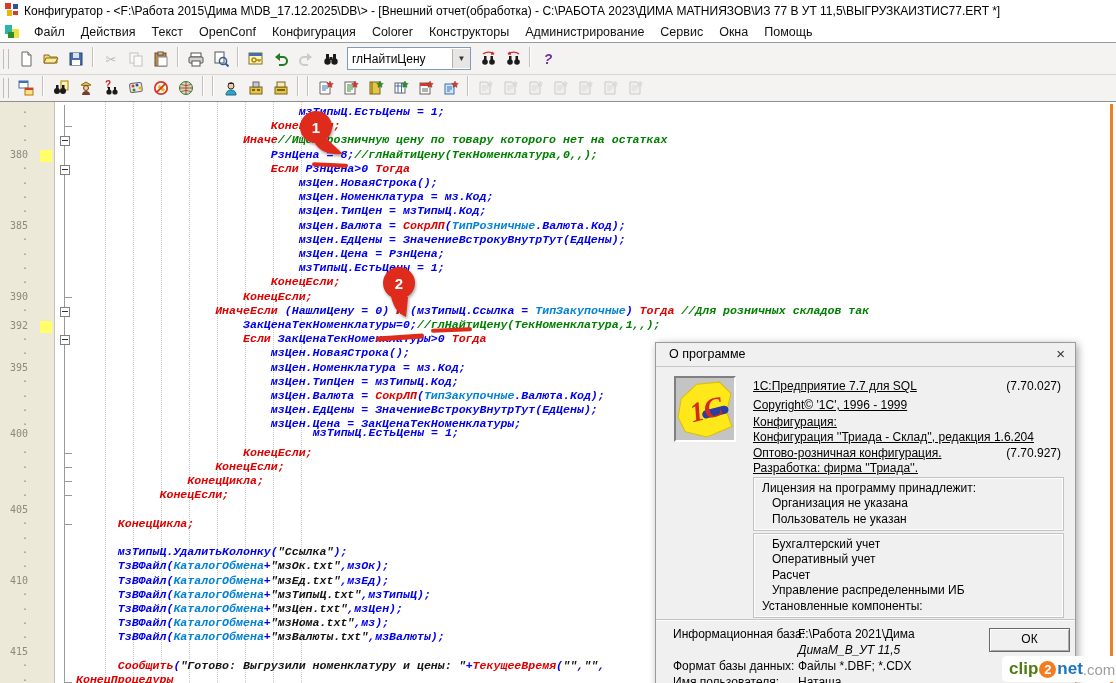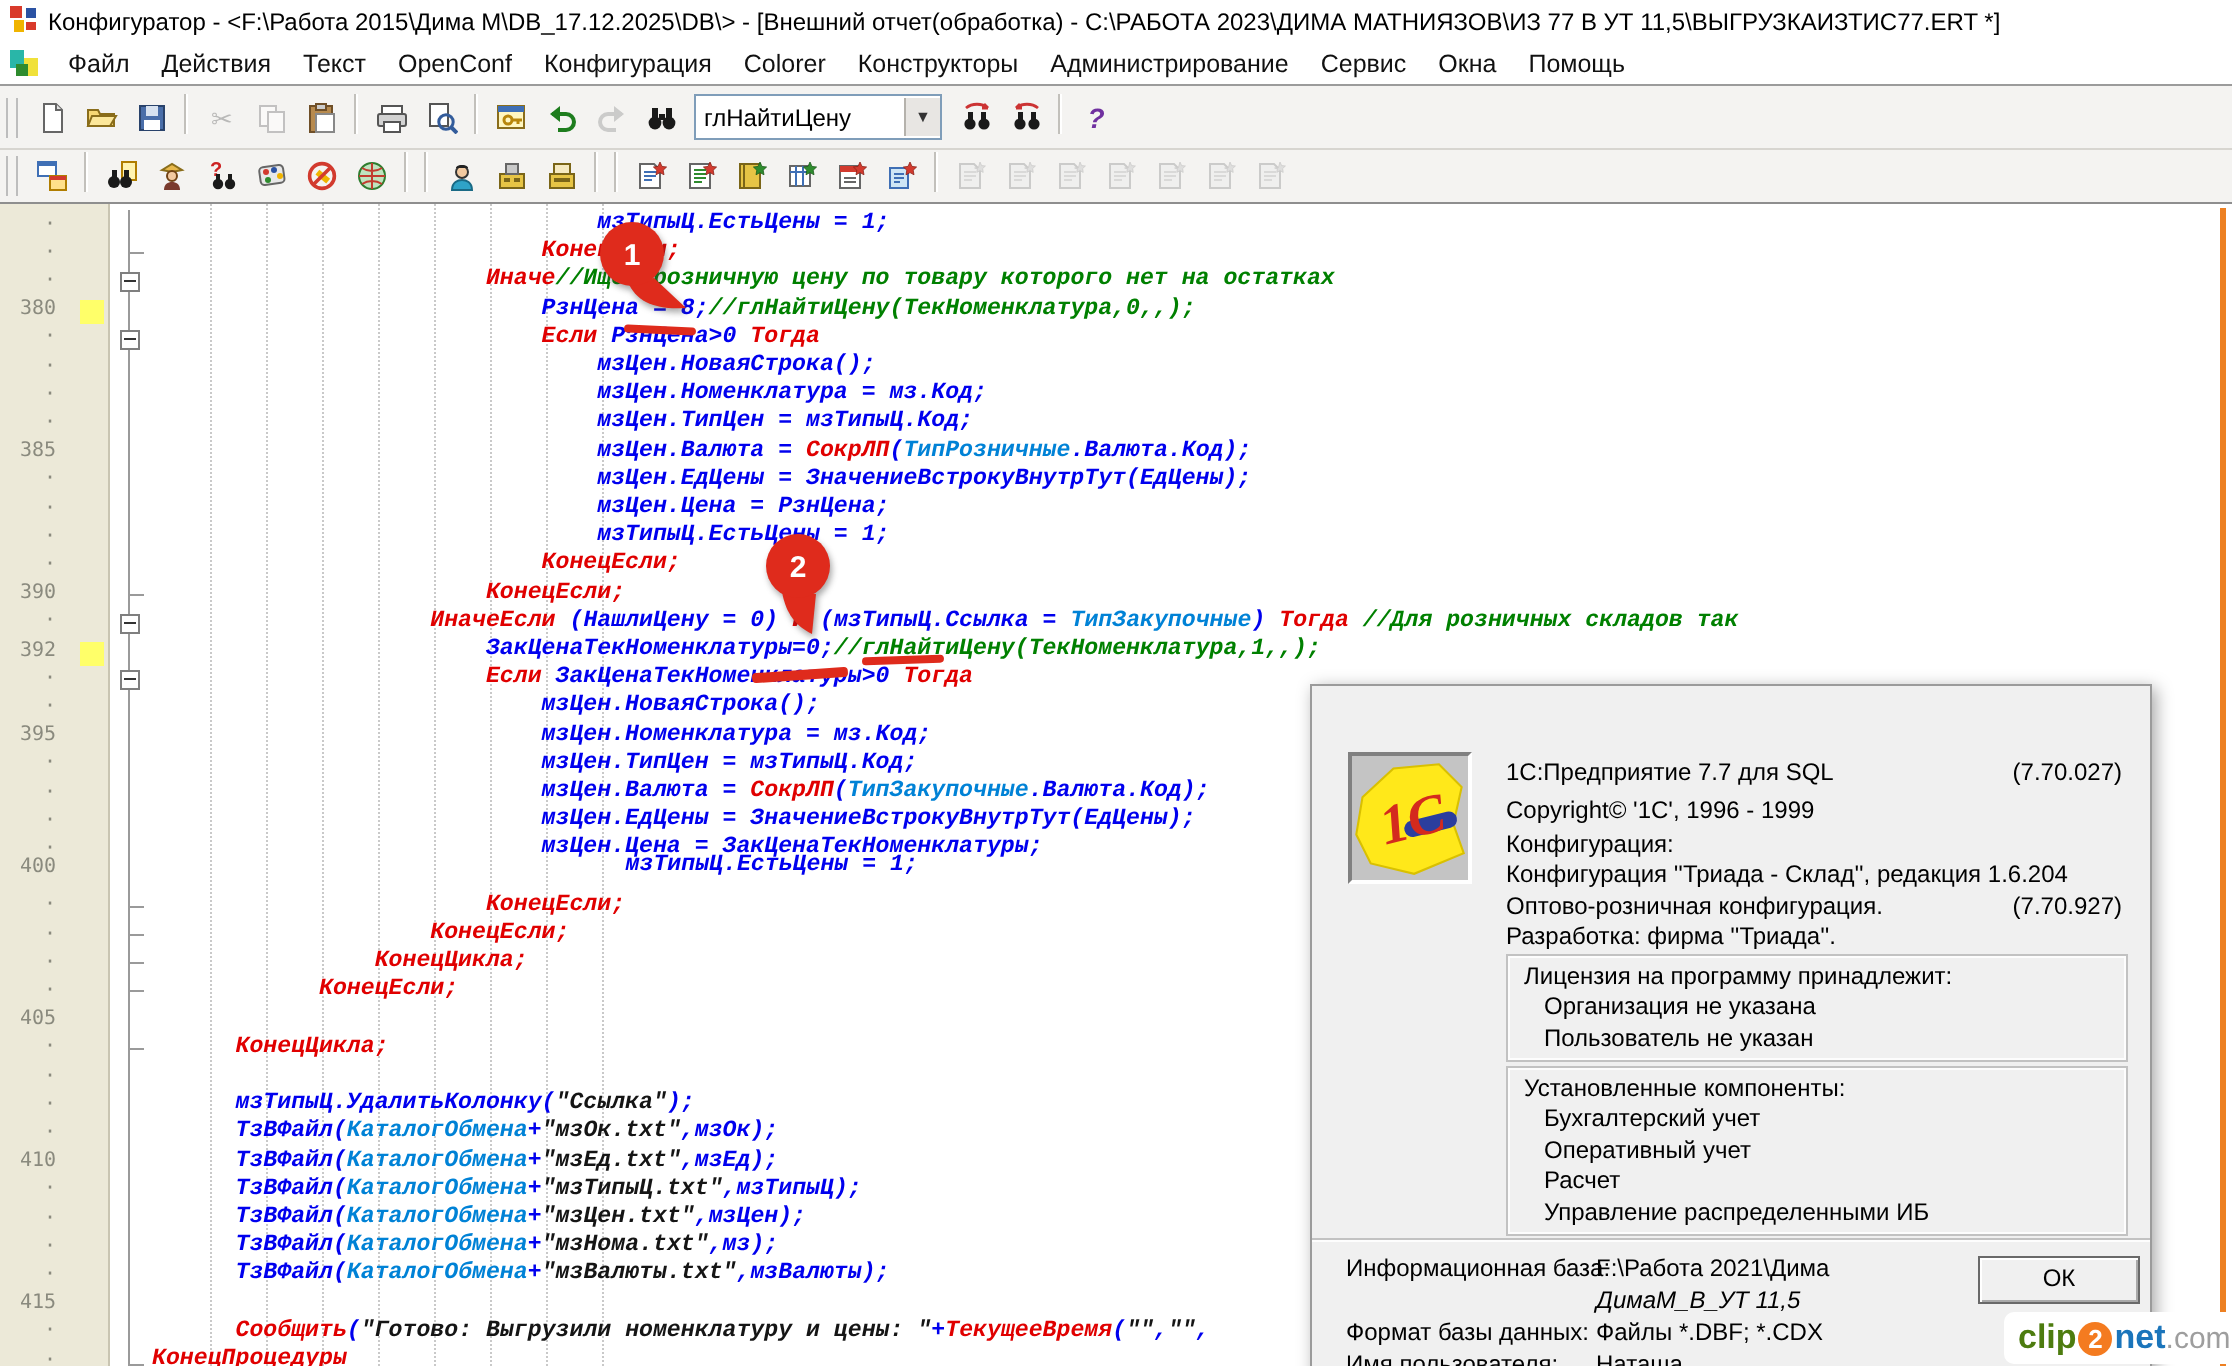--- a/index.html
+++ b/index.html
@@ -51,21 +51,21 @@
   .redmark{position:absolute;background:#df2b1c;border-radius:2px;z-index:25;}
   
   #dialog{position:absolute;left:655px;top:342px;width:419px;height:348px;background:#f0f0f0;
           border:1px solid #9b9b9b;box-shadow:2px 2px 8px rgba(0,0,0,.35);z-index:50;font-size:12px;color:#000;}
   #dlg-title{position:absolute;left:0;top:0;right:0;height:23px;border-bottom:1px solid #c6c6c6;}
   #dlg-title .t{position:absolute;left:13px;top:4px;font-size:12.5px;}
   #dlg-close{position:absolute;right:10px;top:2px;font-size:15px;color:#333;}
   #dlg-logo{position:absolute;left:18px;top:33px;width:58px;height:62px;
             border-top:2px solid #808080;border-left:2px solid #808080;
             border-bottom:2px solid #fff;border-right:2px solid #fff;background:#c8c8c8;}
-  .dl{position:absolute;left:97px;white-space:nowrap;}
+  .dl{position:absolute;left:97px;white-space:nowrap;text-decoration:underline;}
   .dr{position:absolute;right:14px;white-space:nowrap;}
   .grp{position:absolute;left:97px;width:311px;border:1px solid #c2c2c2;box-shadow:inset 0 0 0 1px #fdfdfd;
        box-sizing:border-box;padding:3px 0 3px 8px;}
   .grp div{line-height:15.4px;}
   .grp .item{padding-left:10px;}
   #dlg-sep{position:absolute;left:0px;top:276px;width:100%;height:1px;background:#c2c2c2;border-bottom:1px solid #fdfdfd;}
   .inforow{position:absolute;left:17px;white-space:nowrap;}
   .inforow .lab{display:inline-block;width:125px;}
   #ok-btn{position:absolute;left:333px;top:285px;width:79px;height:22px;background:#f0f0f0;
           border:1px solid #696969;box-shadow:inset 1px 1px 0 #fff,inset -1px -1px 0 #a9a9a9;
@@ -668,20 +668,24 @@
   <path d="M11 31 C13 42 18 48 26 52 L28 32 Z" fill="#df2b1c"></path>
   <circle cx="19" cy="18" r="16" fill="#df2b1c"></circle>
   <text id="c2t" x="19" y="23.5" text-anchor="middle" font-size="15" fill="#fff">2</text>
 </svg>
 <div class="redmark" style="left:312px;top:163px;width:36px;height:4px;transform:rotate(2.5deg)"></div>
 <div class="redmark" style="left:431px;top:328px;width:41px;height:4px;transform:rotate(-2deg)"></div>
 <div class="redmark" style="left:376px;top:335px;width:48px;height:5px;transform:rotate(-4deg)"></div>
 <div class="redmark" style="left:827px;top:437px;width:145px;height:7px"></div>
 
 <div id="dialog">
+  <div id="dlg-title">
+    <div class="t">О программе</div>
+    <div id="dlg-close">×</div>
+  </div>
   <svg id="dlg-logo" viewBox="0 0 56 60">
     <rect width="56" height="60" fill="#c4c4c4"></rect>
     <path d="M5 20 L20 6 L42 4 L53 15 L49 33 L54 47 L30 57 L9 52 L2 38 Z" fill="#ffe81a" stroke="#d9c000"></path>
     <rect x="25" y="29" width="26" height="8" rx="4" fill="#2b3e9e" transform="rotate(-14 38 33)"></rect>
     <text x="16" y="43" font-size="27" font-weight="bold" font-style="italic" fill="#d42a1e" font-family="Liberation Serif,serif" transform="rotate(-14 16 43)">1С</text>
   </svg>
   <div class="dl" style="top:36px">1С:Предприятие 7.7 для SQL</div>
   <div class="dr" style="top:36px">(7.70.027)</div>
   <div class="dl" style="top:55px">Copyright© '1С', 1996 - 1999</div>
   <div class="dl" style="top:72px">Конфигурация:</div>
@@ -690,27 +694,27 @@
   <div class="dr" style="top:103px">(7.70.927)</div>
   <div class="dl" style="top:118px">Разработка: фирма ''Триада''.</div>
   <div class="grp" style="top:134px">
     <div>Лицензия на программу принадлежит:</div>
     <div id="license-lines">
         <div class="item">Организация не указана</div>
         <div class="item">Пользователь не указан</div>
       </div>
   </div>
   <div class="grp" style="top:190px">
-    <div>Установленные компоненты:</div>
     <div id="component-lines">
         <div class="item">Бухгалтерский учет</div>
         <div class="item">Оперативный учет</div>
         <div class="item">Расчет</div>
         <div class="item">Управление распределенными ИБ</div>
       </div>
+    <div>Установленные компоненты:</div>
   </div>
   <div id="dlg-sep"></div>
   <div id="info-rows">
       <div class="inforow" style="top: 284px;"><span class="lab">Информационная база:</span><span>F:\Работа 2021\Дима</span></div>
       <div class="inforow" style="top: 300px; font-style: italic;"><span class="lab"></span><span>ДимаМ_В_УТ 11,5</span></div>
       <div class="inforow" style="top: 316px;"><span class="lab">Формат базы данных:</span><span>Файлы *.DBF; *.CDX</span></div>
       <div class="inforow" style="top: 332px;"><span class="lab">Имя пользователя:</span><span>Наташа</span></div>
     </div>
   <div id="ok-btn">ОК</div>
 </div>

